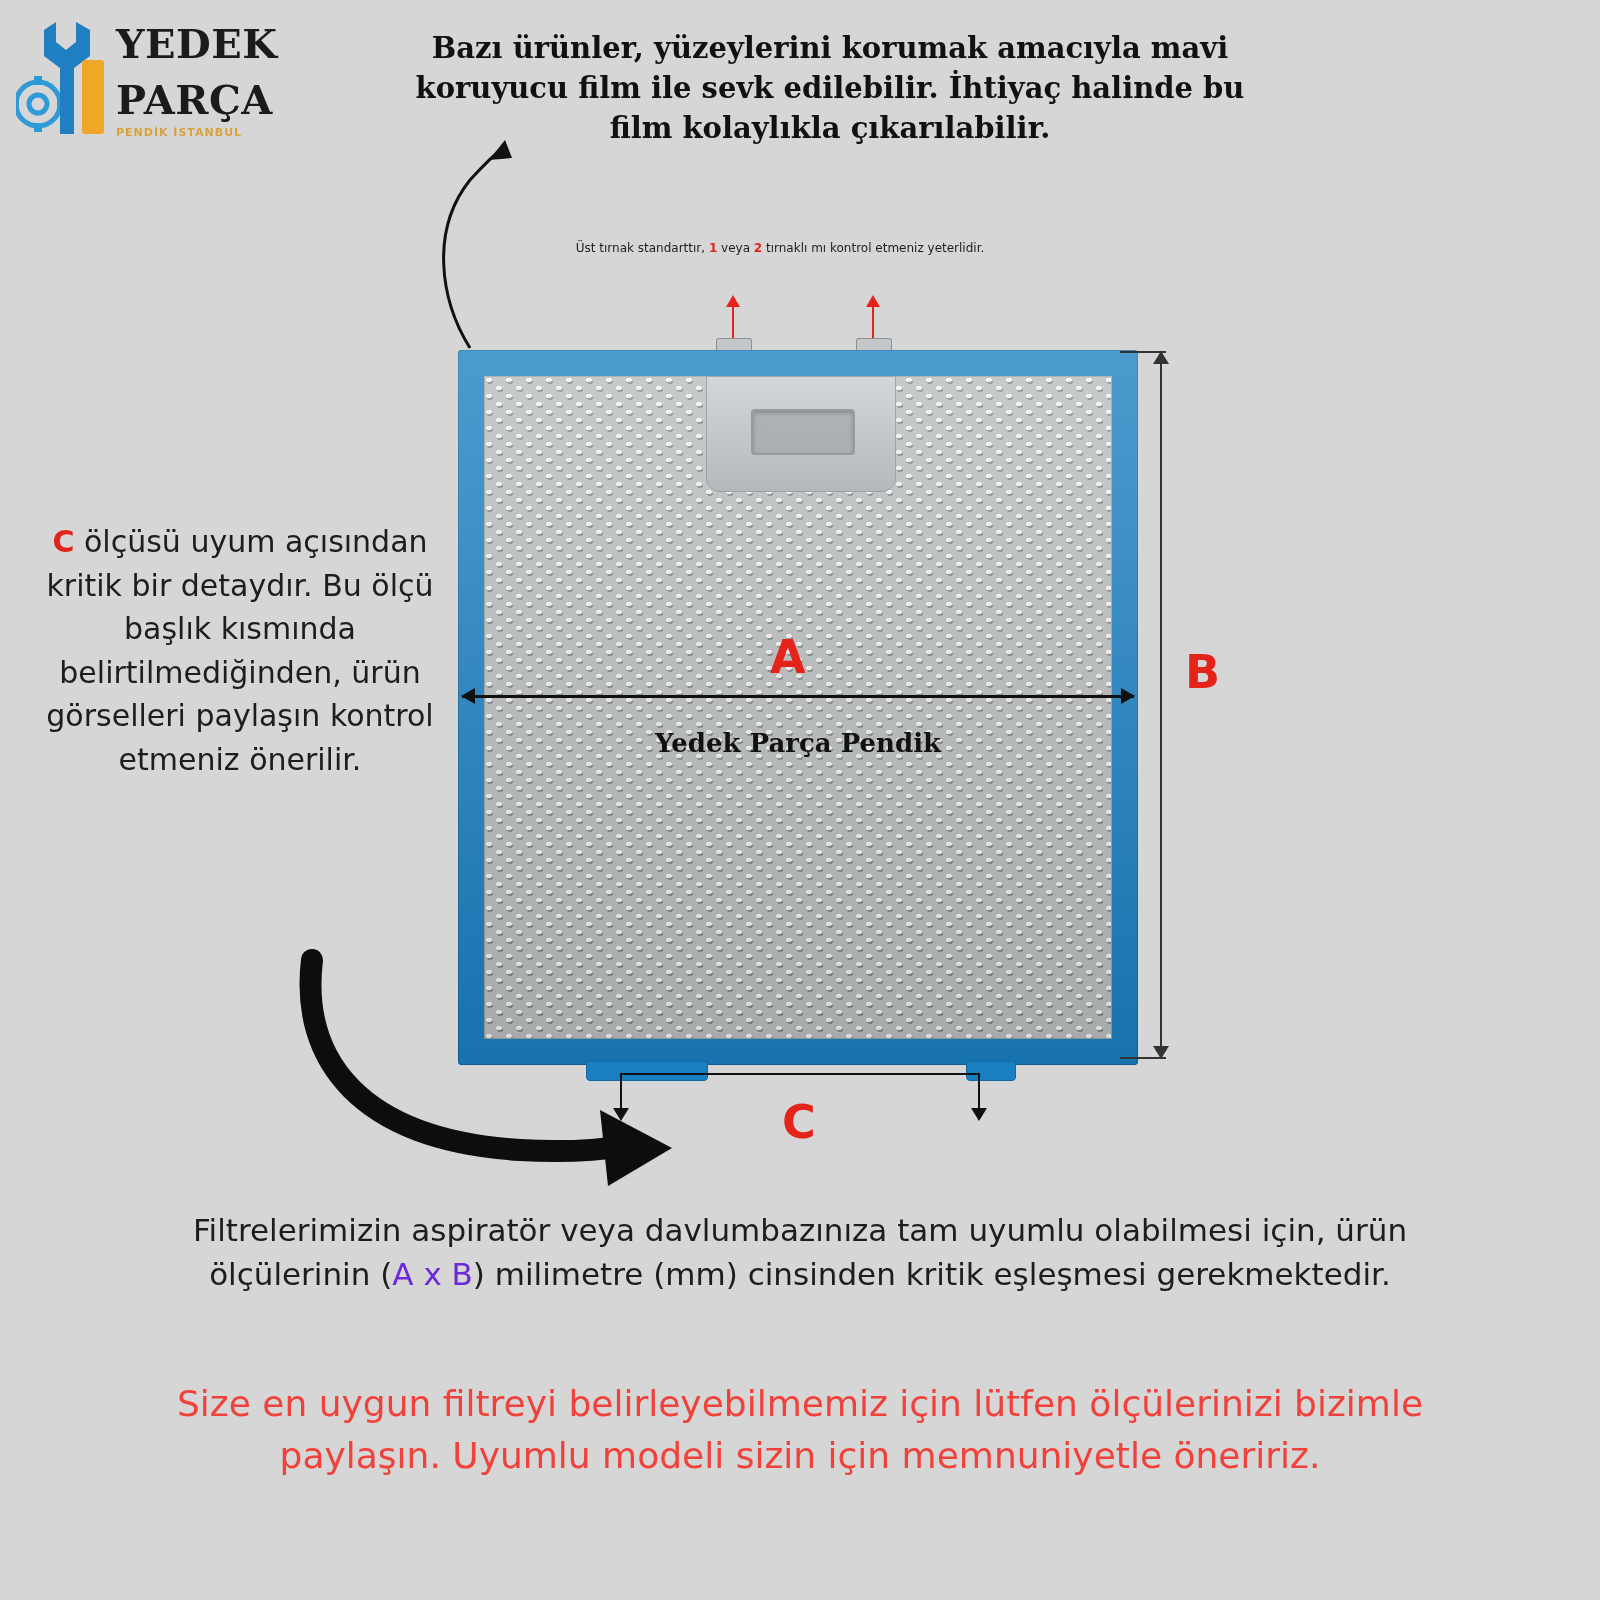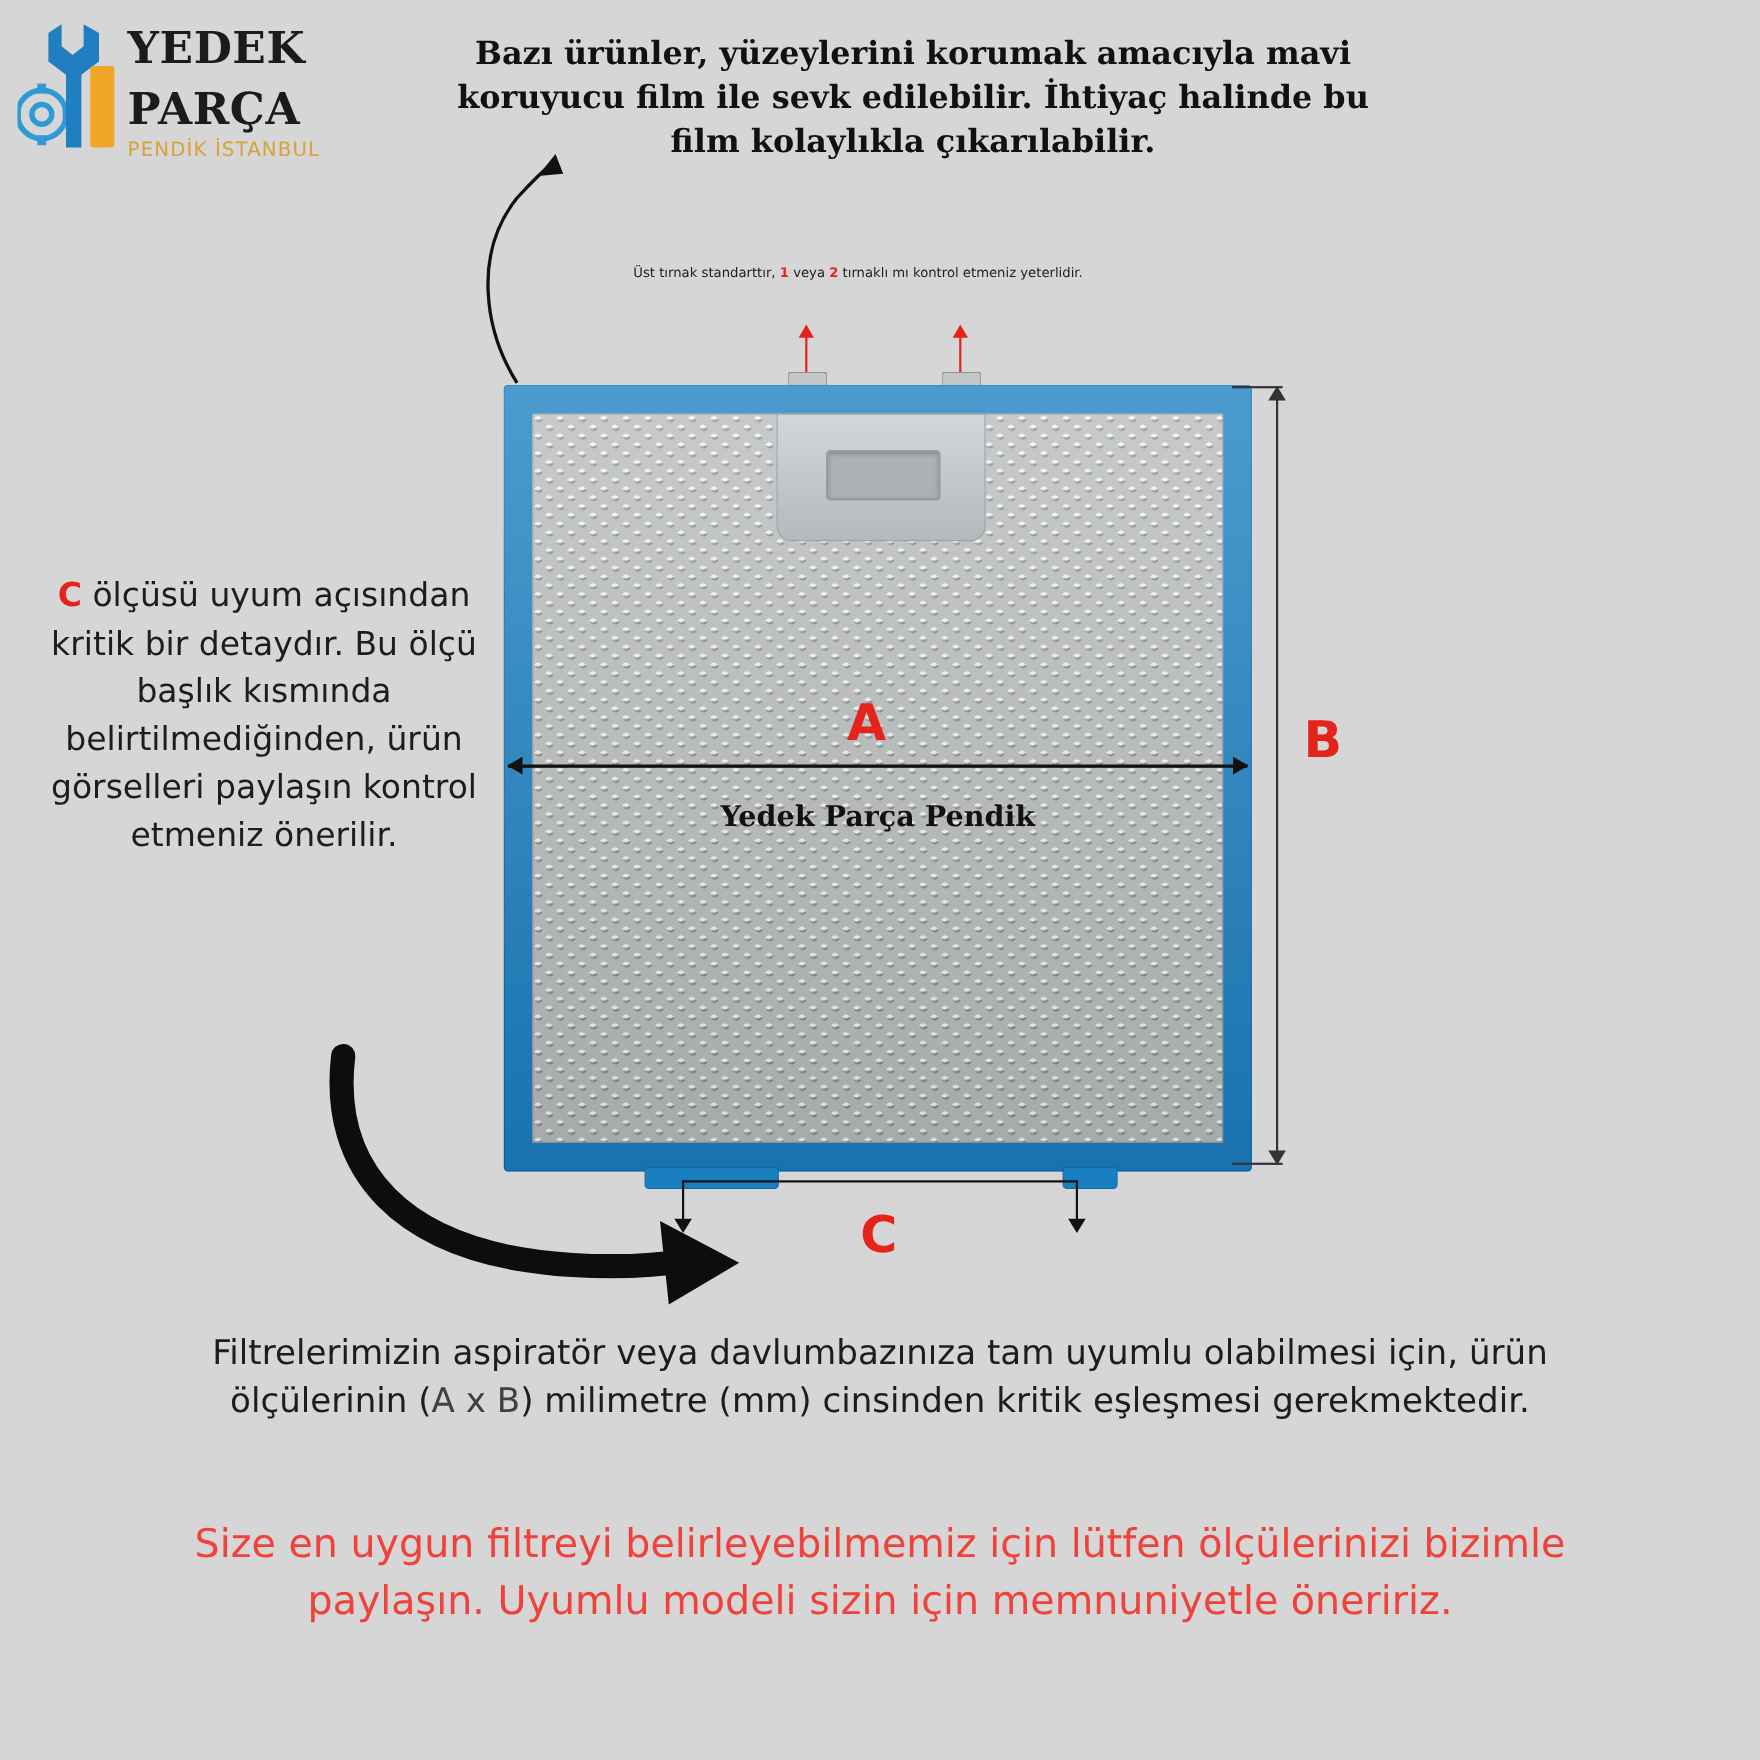--- a/index.html
+++ b/index.html
@@ -47,22 +47,22 @@
     font-weight: bold;
     font-size: 40px;
     letter-spacing: 0.5px;
     color: #1b1b1b;
     line-height: 1.0;
   }
   .logo-line2 { margin-top: 16px; }
   .logo-sub {
     margin-top: 6px;
     font-family: "DejaVu Sans", sans-serif;
-    font-weight: normal;
-    font-size: 18px;
+    font-weight: bold;
+    font-size: 11px;
     letter-spacing: 1px;
     color: #d8a23a;
   }
 
   
   .headline {
     position: absolute;
     left: 380px;
     top: 28px;
     width: 900px;
@@ -321,21 +321,21 @@
   .bottom-note {
     position: absolute;
     left: 130px;
     top: 1208px;
     width: 1340px;
     text-align: center;
     font-size: 31px;
     line-height: 1.42;
     color: #1d1d1d;
   }
-  .bottom-note .ab { color: #404040; }
+  .bottom-note .ab { color: #6d28d9; }
   .red-note {
     position: absolute;
     left: 150px;
     top: 1378px;
     width: 1300px;
     text-align: center;
     font-size: 36px;
     line-height: 1.45;
     color: #f0423a;
   }

